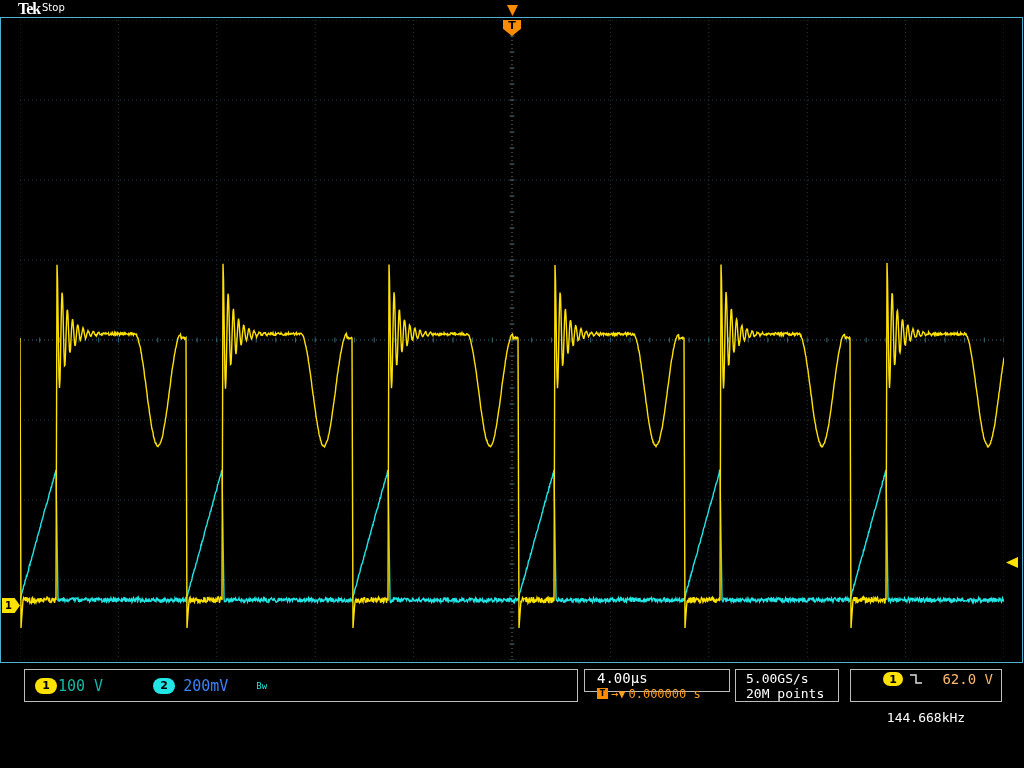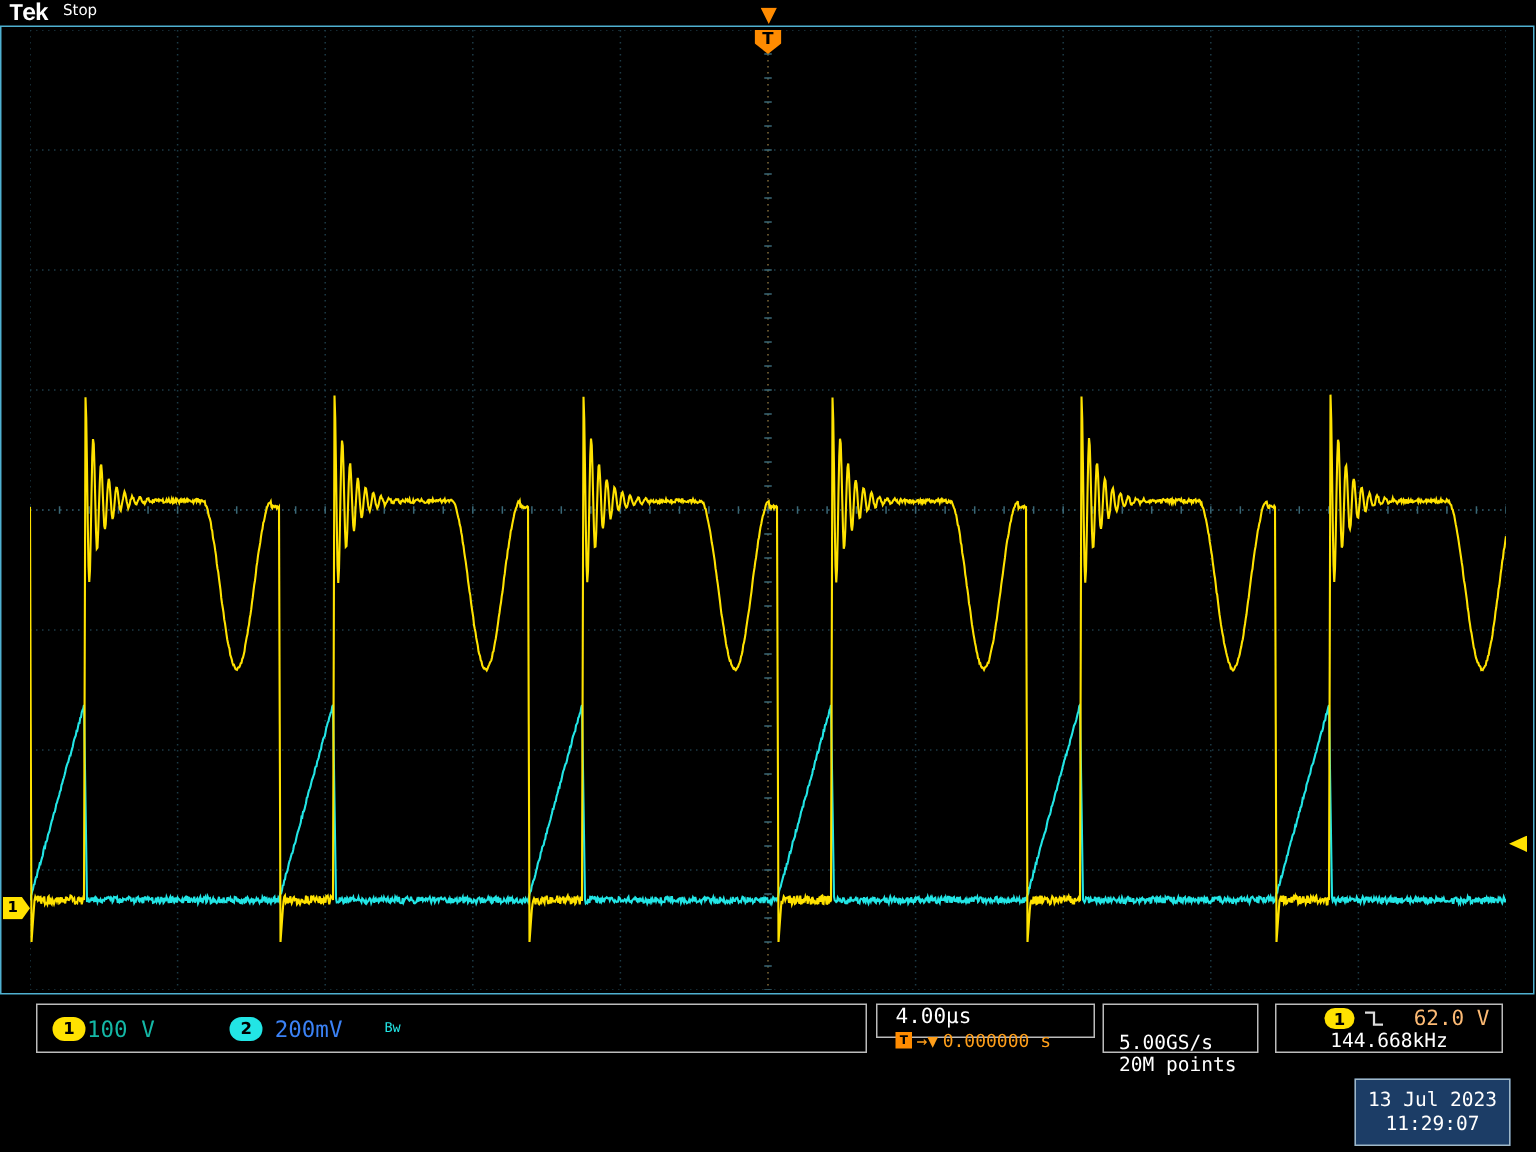--- a/index.html
+++ b/index.html
@@ -1,19 +1,19 @@
 <!DOCTYPE html>
 <html><head>
 <meta charset="utf-8">
 <style>
   html,body{margin:0;padding:0;background:#000;}
   .screen{position:relative;width:1024px;height:768px;background:#000;overflow:hidden;
           font-family:"DejaVu Sans Mono",monospace;}
   
-  .tek{position:absolute;left:6px;top:0;color:#fff;font-family:Liberation Mono, monospace;
+  .tek{position:absolute;left:18px;top:0;color:#fff;font-family:Liberation Serif, serif;
        font-weight:bold;font-size:16px;letter-spacing:-1px;}
   .stop{position:absolute;left:42px;top:2px;color:#fff;font-family:"DejaVu Sans",sans-serif;font-size:10px;}
   .trig-top-arrow{position:absolute;left:507px;top:5px;width:11px;height:11px;background:#ff8b00;
        clip-path:polygon(0 0,100% 0,50% 100%);}
   
   .display{position:absolute;left:0;top:17px;width:1021px;height:644px;border:1px solid #4fb0d0;background:#000;}
   #scope-svg{position:absolute;left:19px;top:2px;}
   .trig-flag{position:absolute;left:502px;top:2px;width:18px;height:16px;background:#ff8b00;
        clip-path:polygon(0 0,100% 0,100% 55%,50% 100%,0 55%);color:#000;font-weight:bold;
        font-size:11px;text-align:center;line-height:12px;font-family:"DejaVu Sans",sans-serif;}
@@ -31,26 +31,26 @@
   .badge-y{background:#ffe200;margin-left:10px;}
   .badge-c{background:#22e5e5;margin-left:50px;}
   .val-y{color:#14b8a6;font-size:15px;margin-left:1px;}
   .val-c{color:#3b82f6;font-size:15px;margin-left:8px;}
   .bw{color:#22e5e5;font-size:9px;margin-left:28px;}
   .box-h{left:584px;top:669px;width:146px;height:23px;padding:1px 0 0 12px;}
   .hscale{color:#fff;font-size:14px;height:15px;line-height:15px;}
   .hpos{display:flex;align-items:center;gap:3px;color:#ff9f1a;font-size:12px;height:15px;}
   .ticon{width:11px;height:11px;background:#ff8b00;color:#000;font-size:8px;font-weight:bold;
        display:flex;align-items:center;justify-content:center;flex:none;font-family:"DejaVu Sans",sans-serif;}
-  .box-acq{left:735px;top:669px;width:104px;height:33px;padding:18px 0 0 10px;color:#fff;font-size:13px;}
+  .box-acq{left:735px;top:669px;width:104px;height:33px;padding:1px 0 0 10px;color:#fff;font-size:13px;}
   .box-acq div{height:15px;line-height:15px;}
   .box-trig{left:850px;top:669px;width:152px;height:33px;}
   .trig-row1{display:flex;align-items:center;gap:6px;height:16px;padding:1px 8px 0 32px;}
   .trig-lvl{color:#fdba74;font-size:14px;margin-left:auto;}
-  .trig-row2{color:#fff;font-size:13px;text-align:center;height:15px;line-height:15px;}
+  .trig-row2{color:#fff;font-size:13px;text-align:center;height:15px;line-height:15px;margin-top:23px;}
   .datetime{position:absolute;left:903px;top:719px;width:104px;height:45px;background:#1c3d66;
        border:1px solid #9fb8c8;box-sizing:border-box;color:#fff;font-size:13px;display:flex;
        flex-direction:column;justify-content:center;align-items:center;gap:1px;}
 </style>
 </head>
 <body>
 
 <div class="screen">
 
   <span class="tek">Tek</span>
@@ -97,18 +97,14 @@
     <div class="trig-row1">
       <span class="badge badge-y" style="margin-left:0;width:20px;height:14px;">1</span>
       <svg width="14" height="12">
         <polyline points="1,2 7,2 7,10 13,10" stroke="#dddddd" fill="none" stroke-width="1.5"></polyline>
       </svg>
       <span class="trig-lvl">62.0 V</span>
     </div>
     <div class="trig-row2">144.668kHz</div>
   </div>
 
-  <div class="datetime">
-    <div>13 Jul 2023</div>
-    <div>11:29:07</div>
-  </div>
 
 </div>
 
 </body></html>

